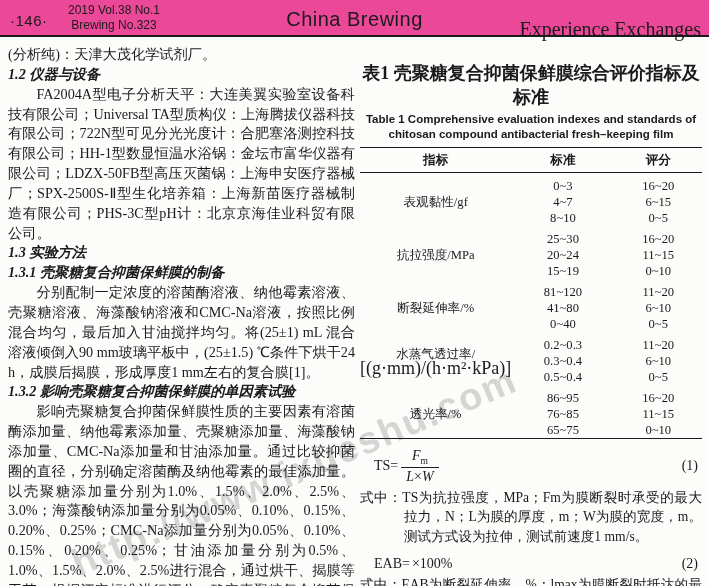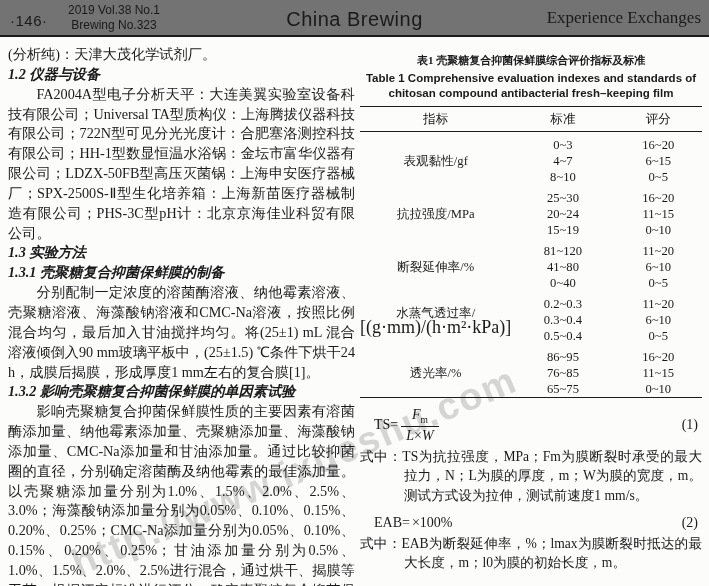--- a/index.html
+++ b/index.html
@@ -4,48 +4,48 @@
 <style>
   * { margin:0; padding:0; box-sizing:border-box; }
   html,body { width:709px; height:586px; }
   body {
     position:relative; overflow:hidden; background:#fcfcfb;
     font-family:"Liberation Serif", serif; color:#1a1a1a;
   }
 
   
   .header { position:absolute; top:0; left:0; width:709px; height:37px;
-            border-bottom:2px solid #1b1b1b; background:#737373; }
+            border-bottom:2px solid #1b1b1b; background:#ec4899; }
   .pageno { position:absolute; left:10px; top:12px; font-size:15px;
             font-family:"Liberation Sans", sans-serif; letter-spacing:0.5px; }
   .issue  { position:absolute; left:55px; top:3px; width:118px; text-align:center;
             font-size:12px; line-height:15px; font-family:"Liberation Sans", sans-serif; }
   .journal{ position:absolute; left:0; width:709px; top:8px; text-align:center;
             font-size:20px; font-family:"Liberation Sans", sans-serif; letter-spacing:0.5px; }
-  .section{ position:absolute; right:8px; top:8px; font-size:17px;
+  .section{ position:absolute; right:8px; top:18px; font-size:20px;
             font-family:"Liberation Serif", serif; }
 
   
   .leftcol { position:absolute; left:8px; top:45px; width:347px;
              font-size:14.2px; line-height:19.85px; text-align:justify; }
   .leftcol p { text-align:justify; }
   .p-ind  { text-indent:2em; }
   .h1 { font-weight:bold; font-style:italic; }
   .h2 { font-weight:600; font-style:italic; }
 
   
   .rightcol { position:absolute; left:360px; top:53px; width:342px; }
-  .t-title-zh { text-align:center; font-weight:bold; font-size:11px; margin-bottom:3px; }
+  .t-title-zh { text-align:center; font-weight:bold; font-size:18px; margin-bottom:3px;margin-top:8px; }
   .t-title-en { text-align:center; font-weight:bold; font-size:11.5px; line-height:14.5px;
                 font-family:"Liberation Sans", sans-serif; margin-bottom:6px; }
 
   table.eval { width:100%; border-collapse:collapse;
                border-top:1.8px solid #1b1b1b; border-bottom:1.8px solid #1b1b1b; }
   table.eval td { text-align:center; font-size:12.6px; line-height:14px; padding:1px 0; }
-  table.eval thead td { border-bottom:1.2px solid #1b1b1b; padding:5px 0; }
+  table.eval thead td { border-bottom:1.2px solid #1b1b1b; padding:5px 0;font-weight:bold; }
   table.eval td.lbl { vertical-align:middle; }
   table.eval tr.gs td { padding-top:6px; }
   .lbl2 { font-size:18px; }
   .c-std { width:33%; } .c-score { width:28%; }
 
   
   .formula { position:relative; display:flex; align-items:center;
              margin:9px 0 3px 14px; font-size:14px; }
   .frac { display:inline-block; text-align:center; margin:0 3px; }
   .frac .num { display:block; padding:0 5px 1px; border-bottom:1.1px solid #1a1a1a; }

